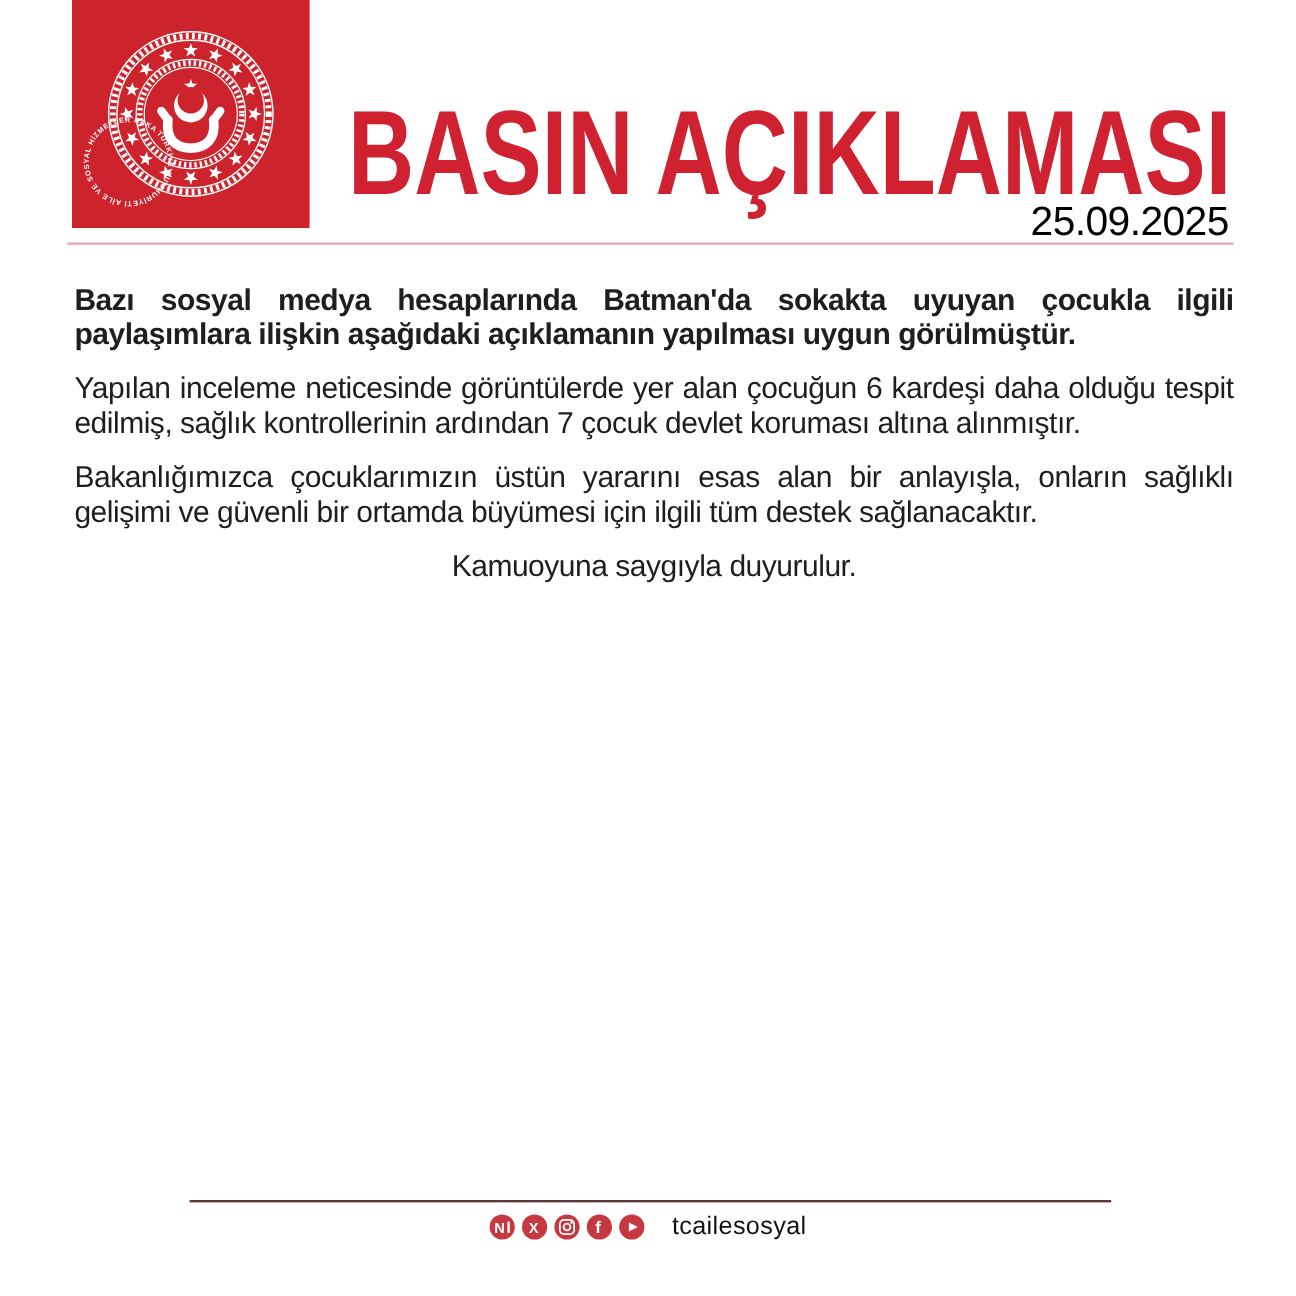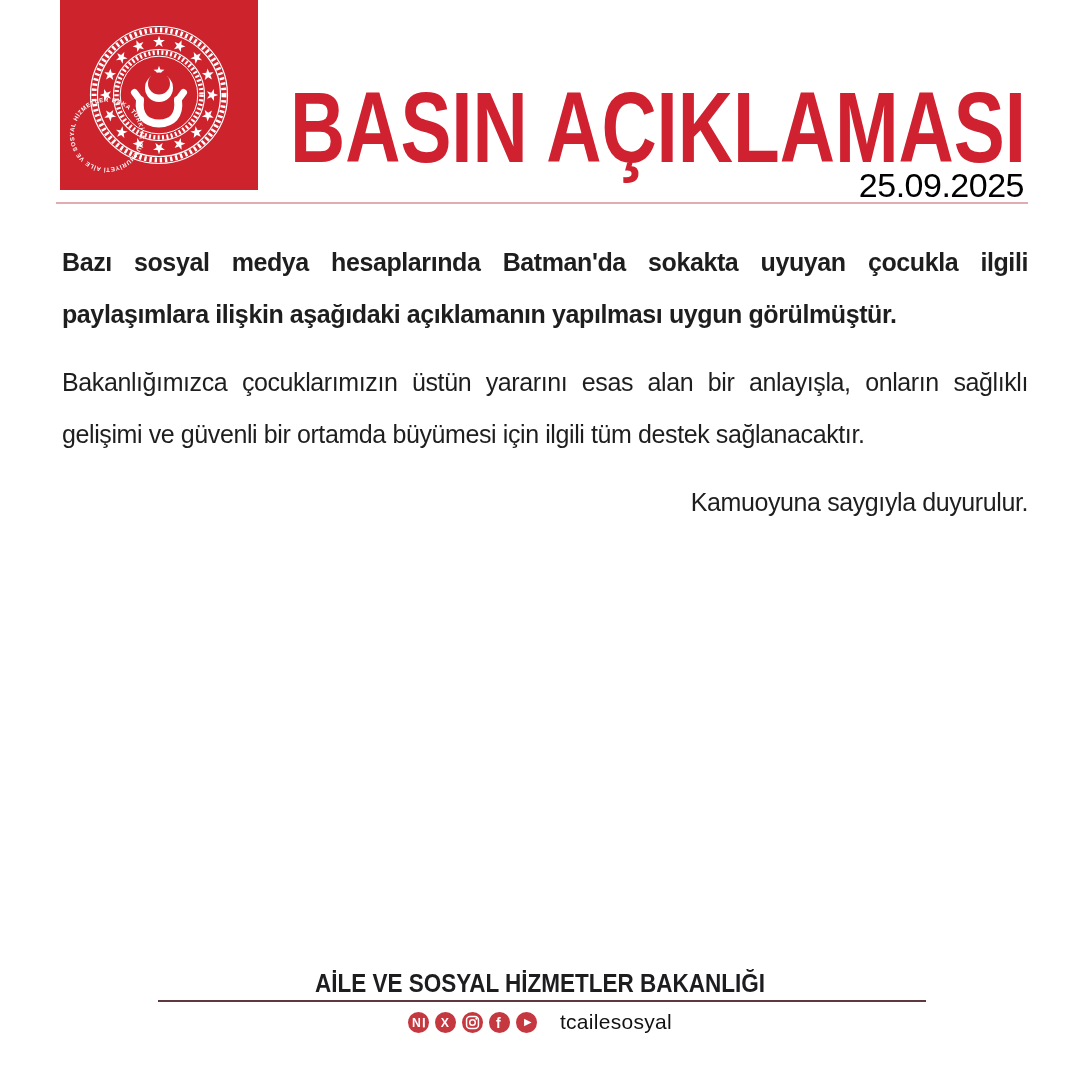--- a/index.html
+++ b/index.html
@@ -20,26 +20,26 @@
     position:absolute;top:166px;right:56px;
     font-size:34px;letter-spacing:-0.5px;color:#000000;font-weight:400;
   }
   .header-line{
     position:absolute;left:56px;top:202px;width:972px;height:2px;
     background:#e0acb2;
   }
   
   .body-text{
     position:absolute;left:62px;top:236px;width:966px;
-    color:#1e1e1f;font-size:25px;line-height:52px;letter-spacing:-0.4px;
+    color:#1e1e1f;font-size:25px;line-height:29px;letter-spacing:-0.4px;
     text-align:justify;
   }
   .body-text p{margin:0 0 16px 0;}
   .body-text p.lead{font-weight:bold;}
-  .body-text p.closing{text-align:right;}
+  .body-text p.closing{text-align:center;}
   
   .ministry-wrap{
     position:absolute;left:0;top:969px;width:1080px;text-align:center;
   }
   .ministry-name{
     display:inline-block;transform:scaleX(0.9);transform-origin:center;
     font-size:25px;font-weight:bold;color:#1d1d1f;letter-spacing:0;
     white-space:nowrap;
   }
   .footer-line{
@@ -126,27 +126,25 @@
   <svg class="title-svg" width="740" height="145" viewBox="0 0 740 145">
     <text x="0" y="110" font-size="100" textLength="736" lengthAdjust="spacingAndGlyphs">BASIN AÇIKLAMASI</text>
   </svg>
 
   <div class="date">25.09.2025</div>
 
   <div class="header-line"></div>
 
   <div class="body-text">
     <p class="lead">Bazı sosyal medya hesaplarında Batman'da sokakta uyuyan çocukla ilgili paylaşımlara ilişkin aşağıdaki açıklamanın yapılması uygun görülmüştür.</p>
+    <p>Yapılan inceleme neticesinde görüntülerde yer alan çocuğun 6 kardeşi daha olduğu tespit edilmiş, sağlık kontrollerinin ardından 7 çocuk devlet koruması altına alınmıştır.</p>
     <p>Bakanlığımızca çocuklarımızın üstün yararını esas alan bir anlayışla, onların sağlıklı gelişimi ve güvenli bir ortamda büyümesi için ilgili tüm destek sağlanacaktır.</p>
     <p class="closing">Kamuoyuna saygıyla duyurulur.</p>
   </div>
 
-  <div class="ministry-wrap">
-    <span class="ministry-name">AİLE VE SOSYAL HİZMETLER BAKANLIĞI</span>
-  </div>
   <div class="footer-line"></div>
 
   <div class="social-row">
     <span class="sicon">
       <svg width="21" height="21" viewBox="0 0 24 24">
         <text x="4.5" y="17.5" font-size="14" font-weight="bold" fill="#fff">N</text>
         <rect x="17" y="6.8" width="2.2" height="10.8" fill="#fff"></rect>
       </svg>
     </span>
     <span class="sicon">

